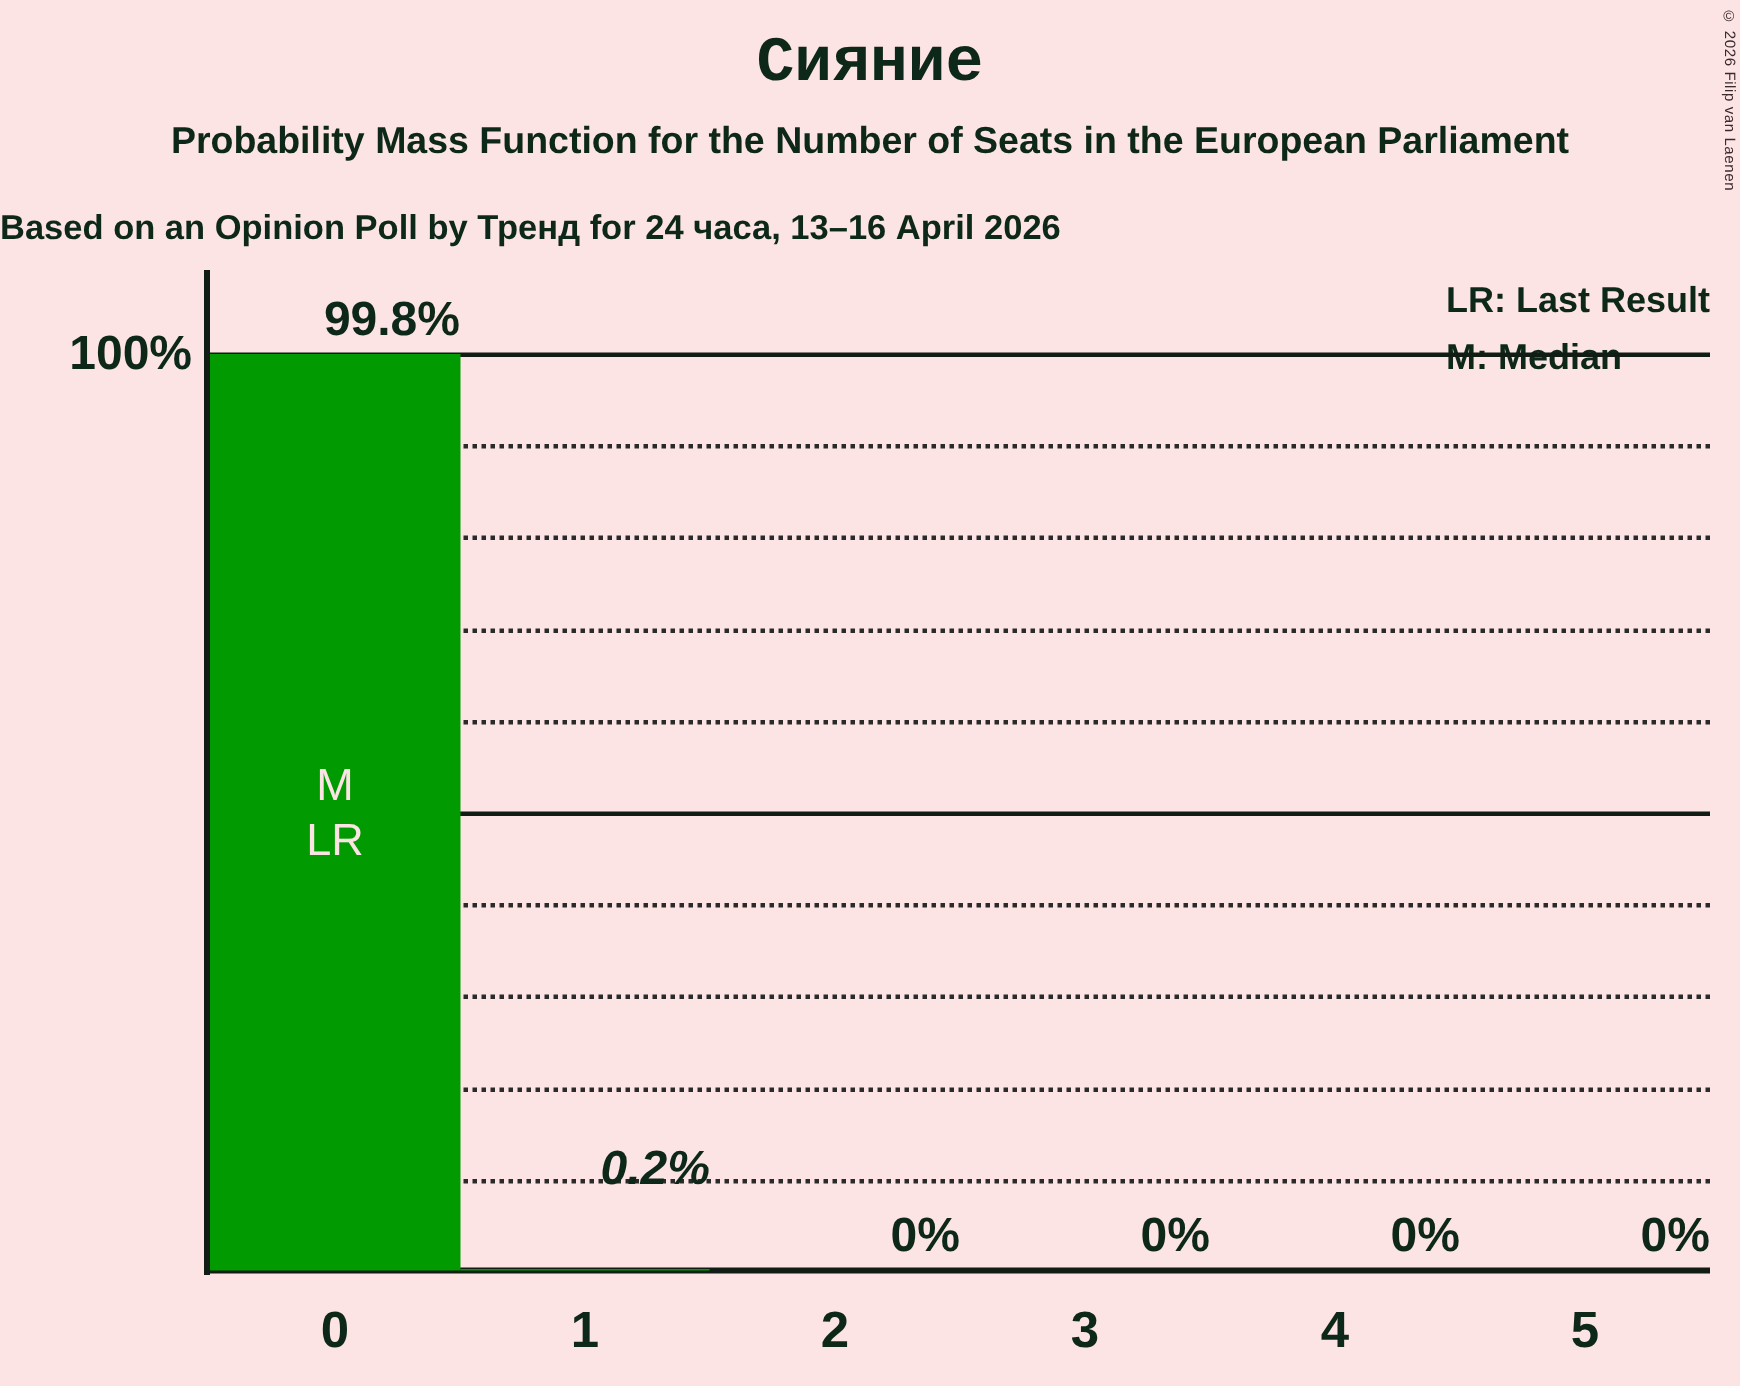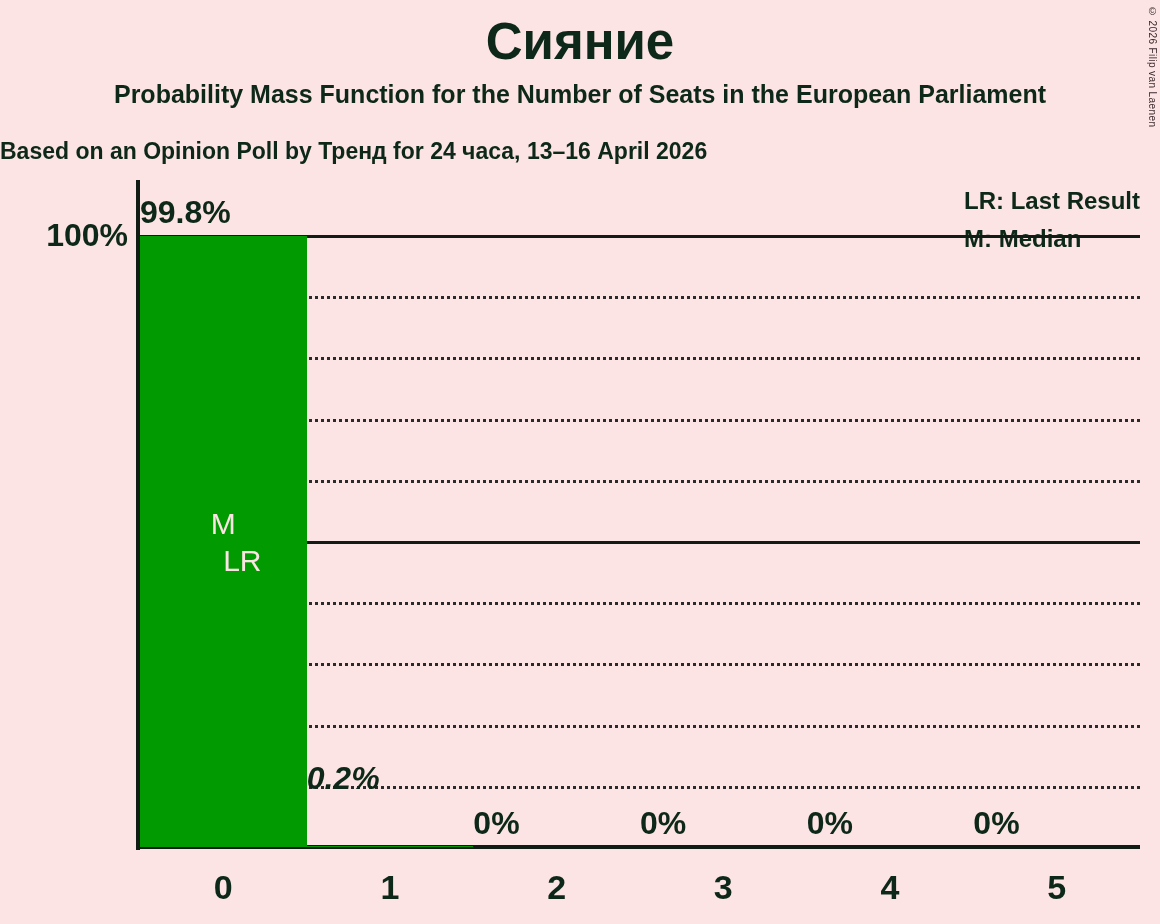--- a/index.html
+++ b/index.html
@@ -16,25 +16,26 @@
     position: relative;
   }
 
   
   #chart-title {
     position: absolute;
     left: 0;
     top: 16px;
     width: 1160px;
     text-align: center;
-    font-size: 51px;
+    font-size: 42px;
     font-weight: bold;
     letter-spacing: 0px;
     color: #0d2818;
     line-height: 52px;
+    font-family: Liberation Mono, monospace;
   }
   #chart-subtitle {
     position: absolute;
     left: 0;
     top: 78px;
     width: 1160px;
     text-align: center;
     font-size: 25px;
     font-weight: bold;
     color: #0d2818;
@@ -115,21 +116,21 @@
     text-align: center;
     color: #fce4e4;
     font-size: 30px;
     line-height: 37px;
     font-weight: normal;
   }
 
   
   .value-label {
     position: absolute;
-    text-align: left;
+    text-align: right;
     font-size: 32px;
     font-weight: bold;
     color: #0d2818;
     line-height: 40px;
   }
 
   
   .y-tick-label {
     position: absolute;
     right: 0;
@@ -202,21 +203,21 @@
       <div class="gridline" style="top: 244.8px;"></div>
       <div class="gridline major" style="top: 306px;"></div>
       <div class="gridline" style="top: 367.2px;"></div>
       <div class="gridline" style="top: 428.4px;"></div>
       <div class="gridline" style="top: 489.6px;"></div>
       <div class="gridline" style="top: 550.8px;"></div>
     </div>
   <div id="bars">
       <div class="bar" style="left: 0px; width: 166.667px; height: 610.776px; background: rgb(1, 155, 1);">
         <div class="bar-inline-label" style="top: 268.388px;">M</div>
-        <div class="bar-inline-label" style="top: 305.388px; padding-left: 19px;">LR</div>
+        <div class="bar-inline-label" style="top: 305.388px;">LR</div>
       </div>
       <div class="bar" style="left: 166.667px; width: 166.667px; height: 1.224px; background: rgb(1, 155, 1);"></div>
     </div>
 </div>
 
 <div id="value-labels">
     <div class="value-label" style="left: 140px; width: 166.667px; top: 192.224px;">99.8%</div>
     <div class="value-label" style="left: 306.667px; width: 166.667px; top: 758px; font-style: italic;">0.2%</div>
     <div class="value-label" style="left: 473.333px; width: 166.667px; top: 803px;">0%</div>
     <div class="value-label" style="left: 640px; width: 166.667px; top: 803px;">0%</div>

